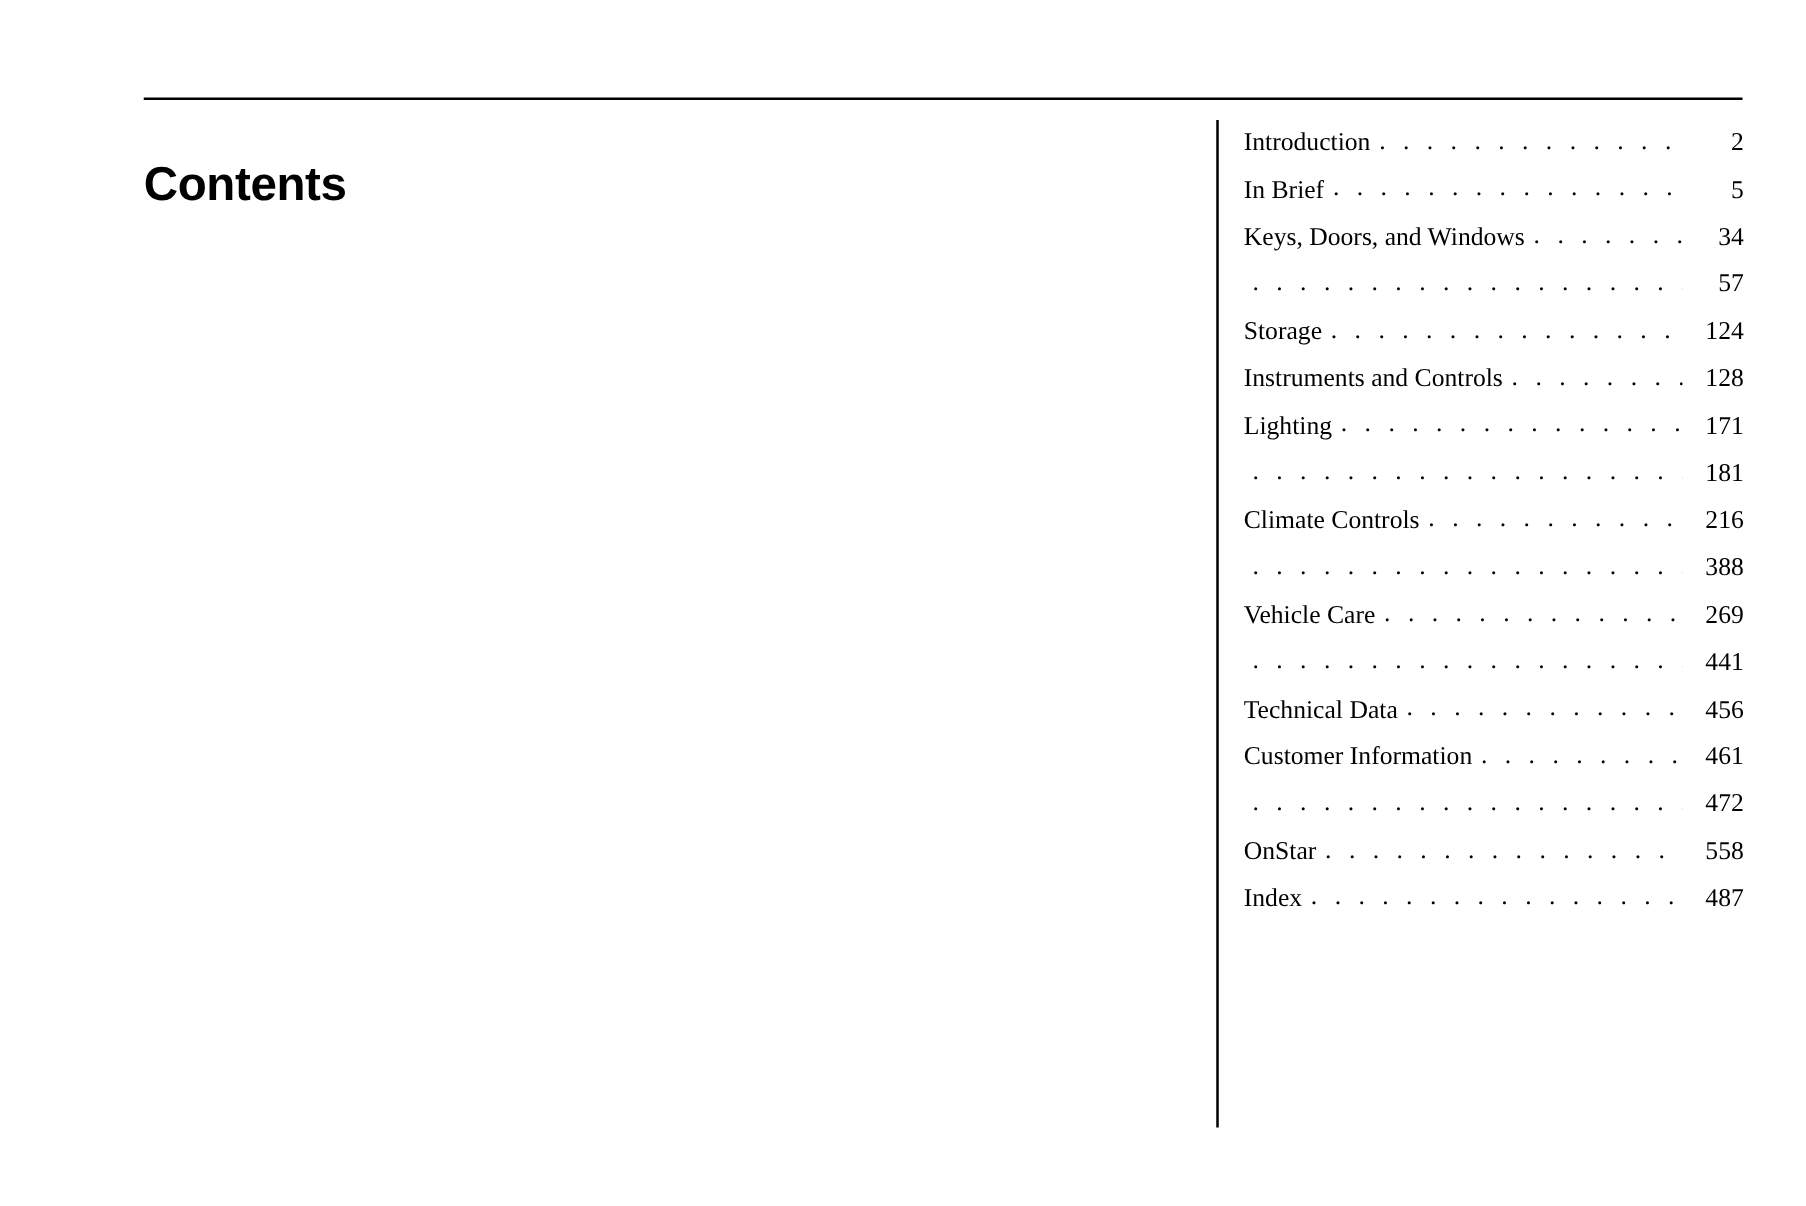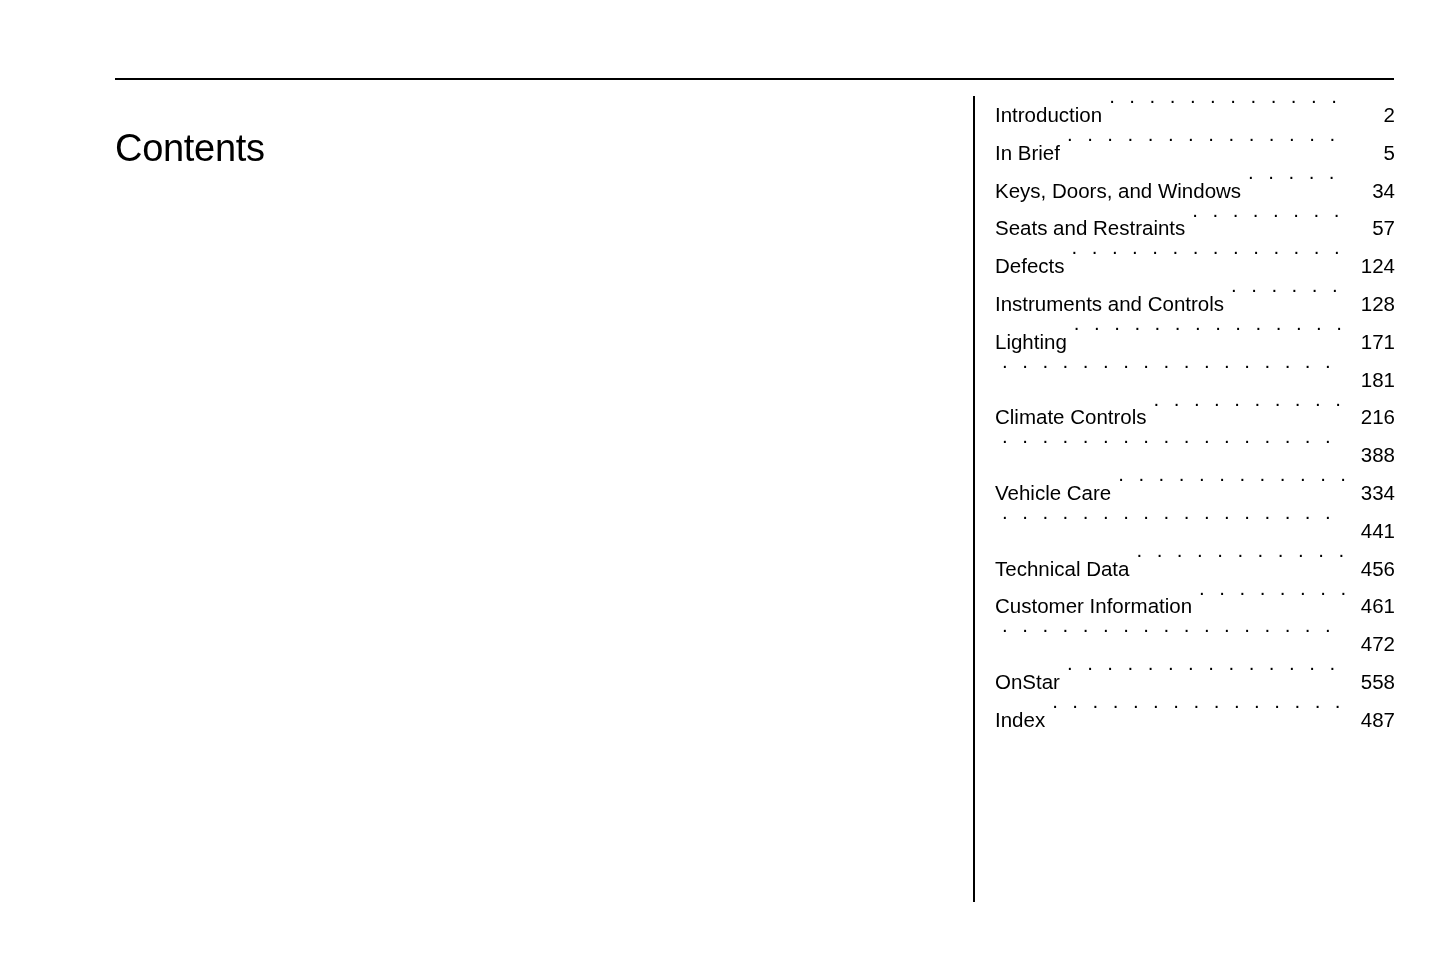--- a/index.html
+++ b/index.html
@@ -27,21 +27,21 @@
     top: 78px;
     width: 1279px;
     height: 2px;
     background: #000000;
   }
   .page-title {
     position: absolute;
     left: 115px;
     top: 103px;
     font-size: 38px;
-    font-weight: normal;
+    font-weight: bold;
     letter-spacing: -0.3px;
     color: #000000;
     line-height: 1.1;
   }
   .toc-panel {
     position: absolute;
     left: 973px;
     top: 96px;
     width: 422px;
     height: 806px;
@@ -49,24 +49,25 @@
     border-left: 2px solid #000000;
     padding-left: 20px;
   }
   .toc-list {
     list-style: none;
     margin: 0;
     padding: 0;
   }
   .toc-row {
     display: flex;
-    align-items: flex-start;
+    align-items: flex-end;
     font-size: 20.5px;
     line-height: 37.8px;
     white-space: nowrap;
+    font-family: Liberation Serif, serif;
   }
   .toc-label {
     flex: 0 0 auto;
   }
   .toc-dots {
     flex: 1 1 auto;
     overflow: hidden;
     margin: 0 7px 0 7px;
     position: relative;
     height: 1em;
@@ -112,28 +113,27 @@
           <span class="toc-page">5</span>
         </li>
         <li class="toc-row">
           <span class="toc-label">Keys, Doors, and Windows</span>
           <span class="toc-dots">
             <span>. . . . . . . . . . . . . . . . . . . . . . . . . . . . . . . . . . . . . . . . . .</span>
           </span>
           <span class="toc-page">34</span>
         </li>
         <li class="toc-row">
-          <span class="toc-label">Seats and Restraints</span>
           <span class="toc-dots">
             <span>. . . . . . . . . . . . . . . . . . . . . . . . . . . . . . . . . . . . . . . . . .</span>
           </span>
           <span class="toc-page">57</span>
         </li>
         <li class="toc-row">
-          <span class="toc-label">Defects</span>
+          <span class="toc-label">Storage</span>
           <span class="toc-dots">
             <span>. . . . . . . . . . . . . . . . . . . . . . . . . . . . . . . . . . . . . . . . . .</span>
           </span>
           <span class="toc-page">124</span>
         </li>
         <li class="toc-row">
           <span class="toc-label">Instruments and Controls</span>
           <span class="toc-dots">
             <span>. . . . . . . . . . . . . . . . . . . . . . . . . . . . . . . . . . . . . . . . . .</span>
           </span>
@@ -163,21 +163,21 @@
           <span class="toc-dots">
             <span>. . . . . . . . . . . . . . . . . . . . . . . . . . . . . . . . . . . . . . . . . .</span>
           </span>
           <span class="toc-page">388</span>
         </li>
         <li class="toc-row">
           <span class="toc-label">Vehicle Care</span>
           <span class="toc-dots">
             <span>. . . . . . . . . . . . . . . . . . . . . . . . . . . . . . . . . . . . . . . . . .</span>
           </span>
-          <span class="toc-page">334</span>
+          <span class="toc-page">269</span>
         </li>
         <li class="toc-row">
           <span class="toc-dots">
             <span>. . . . . . . . . . . . . . . . . . . . . . . . . . . . . . . . . . . . . . . . . .</span>
           </span>
           <span class="toc-page">441</span>
         </li>
         <li class="toc-row">
           <span class="toc-label">Technical Data</span>
           <span class="toc-dots">

